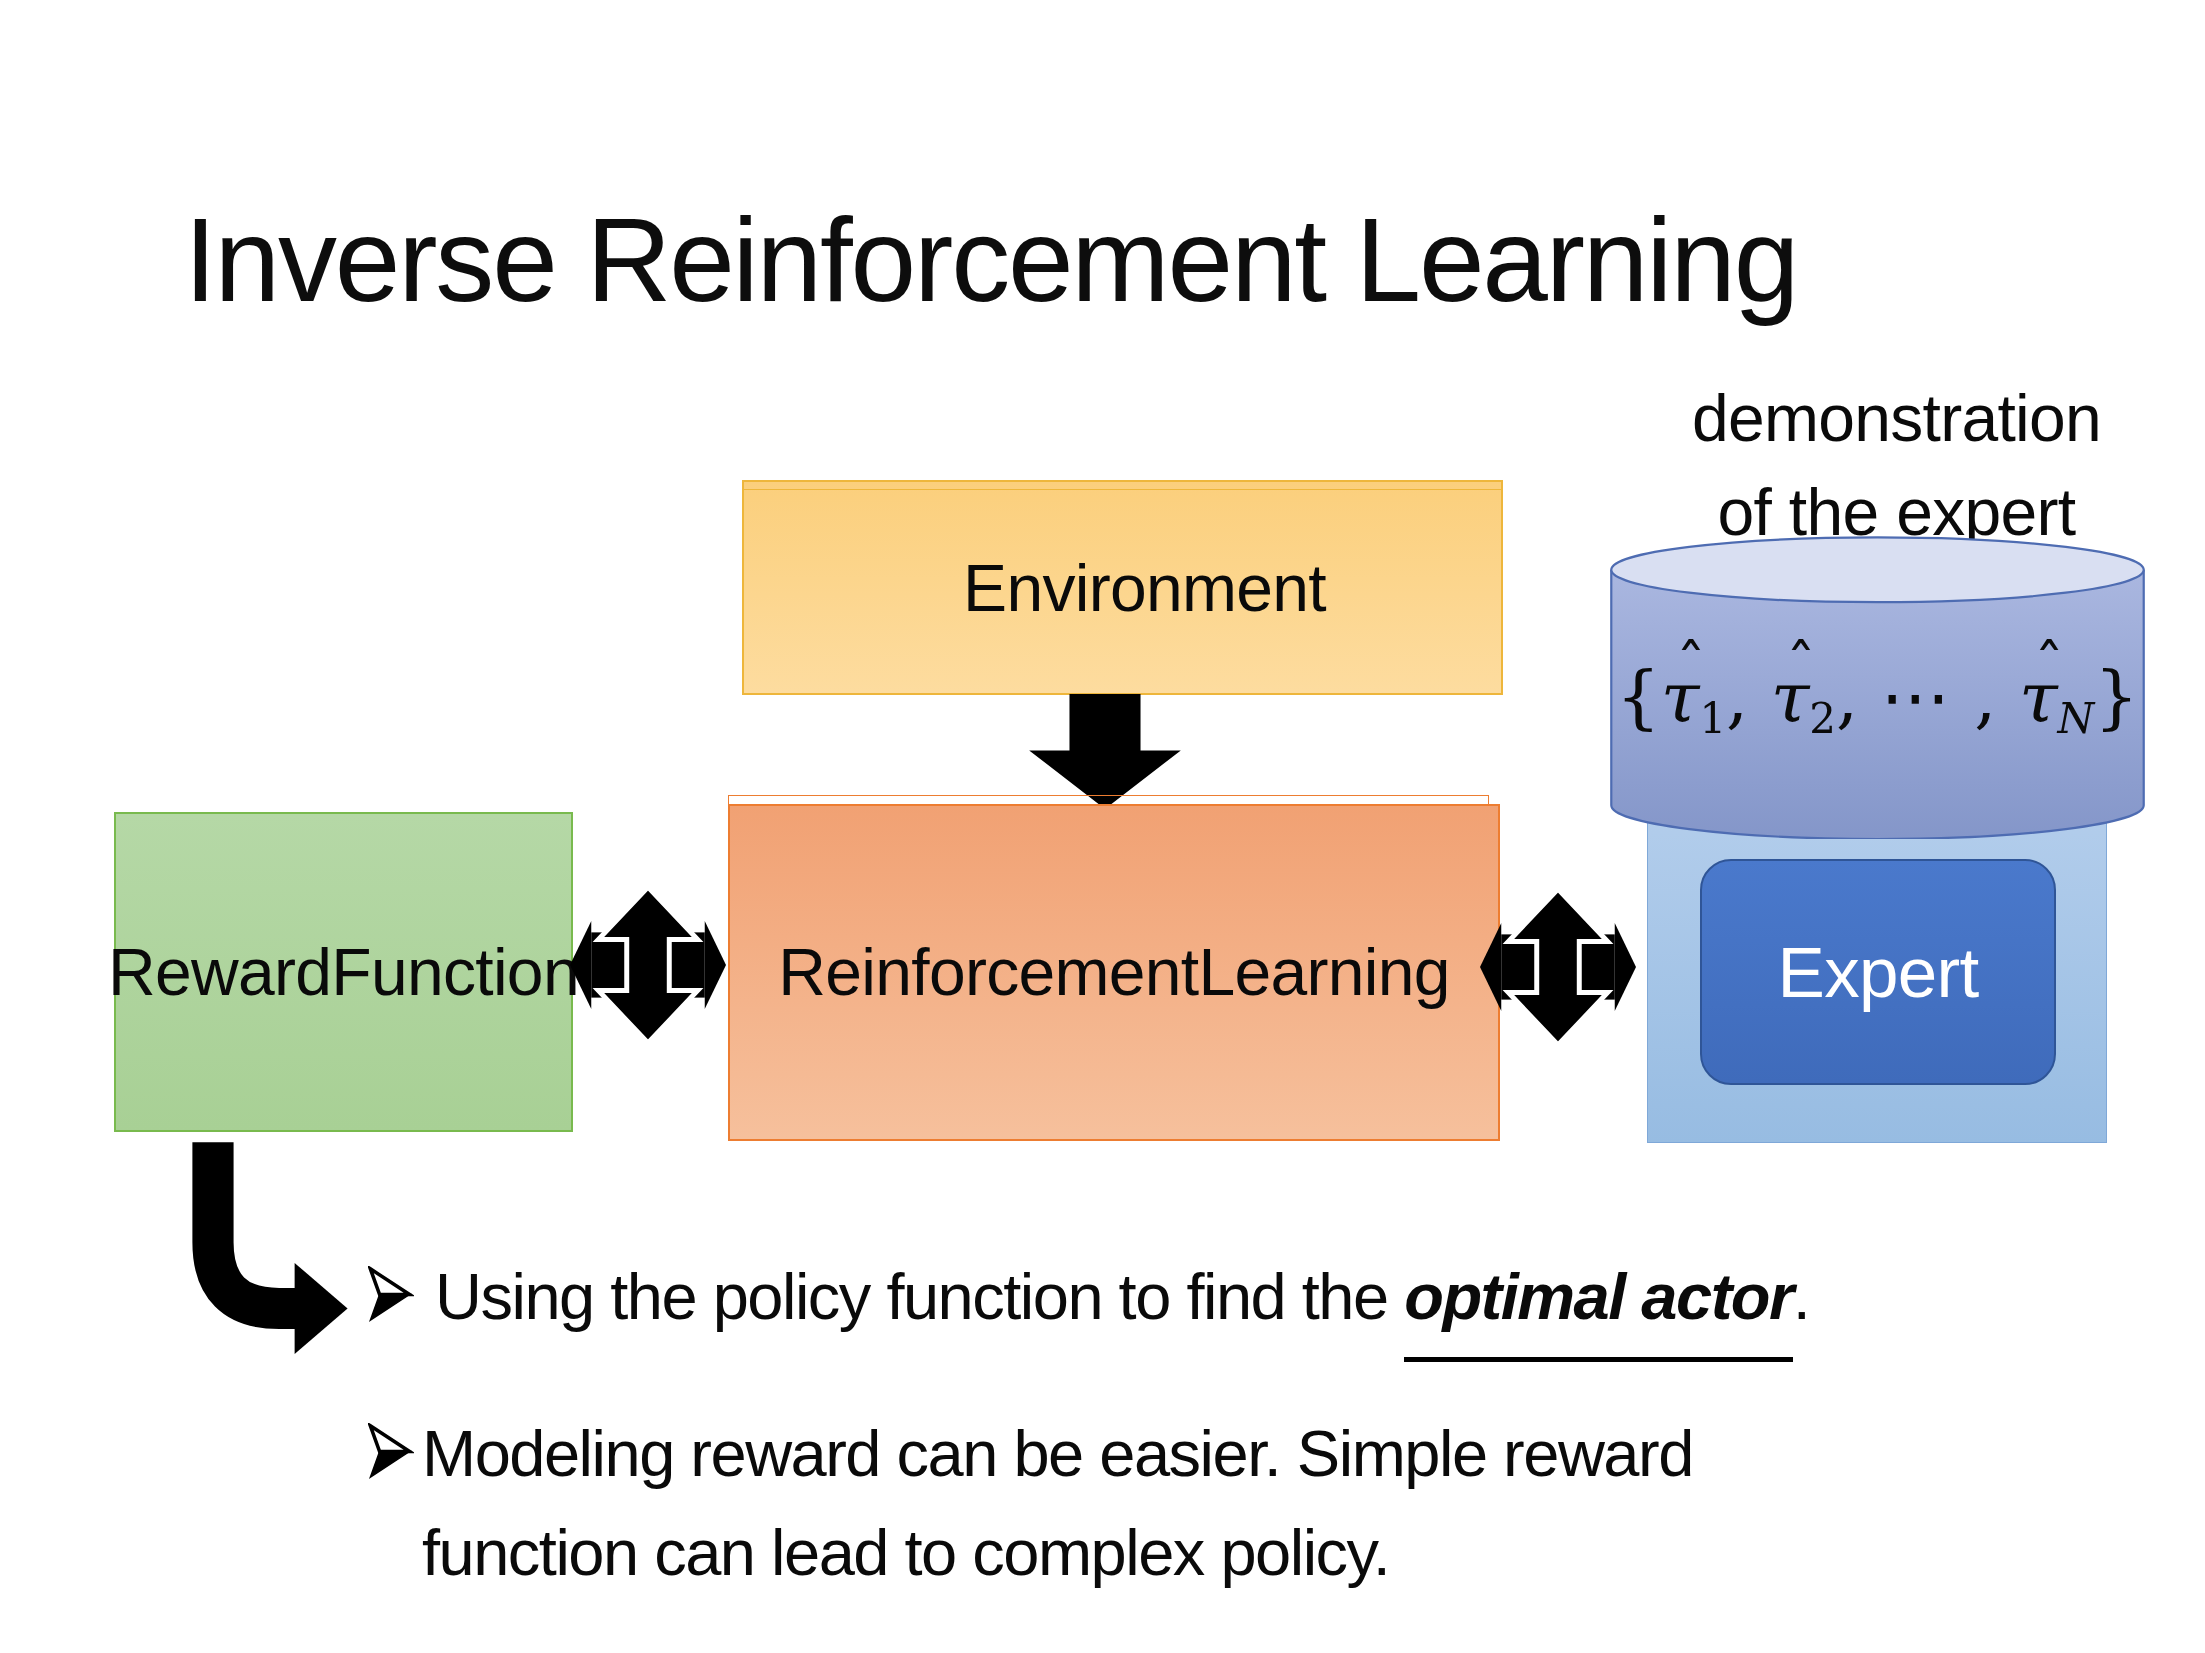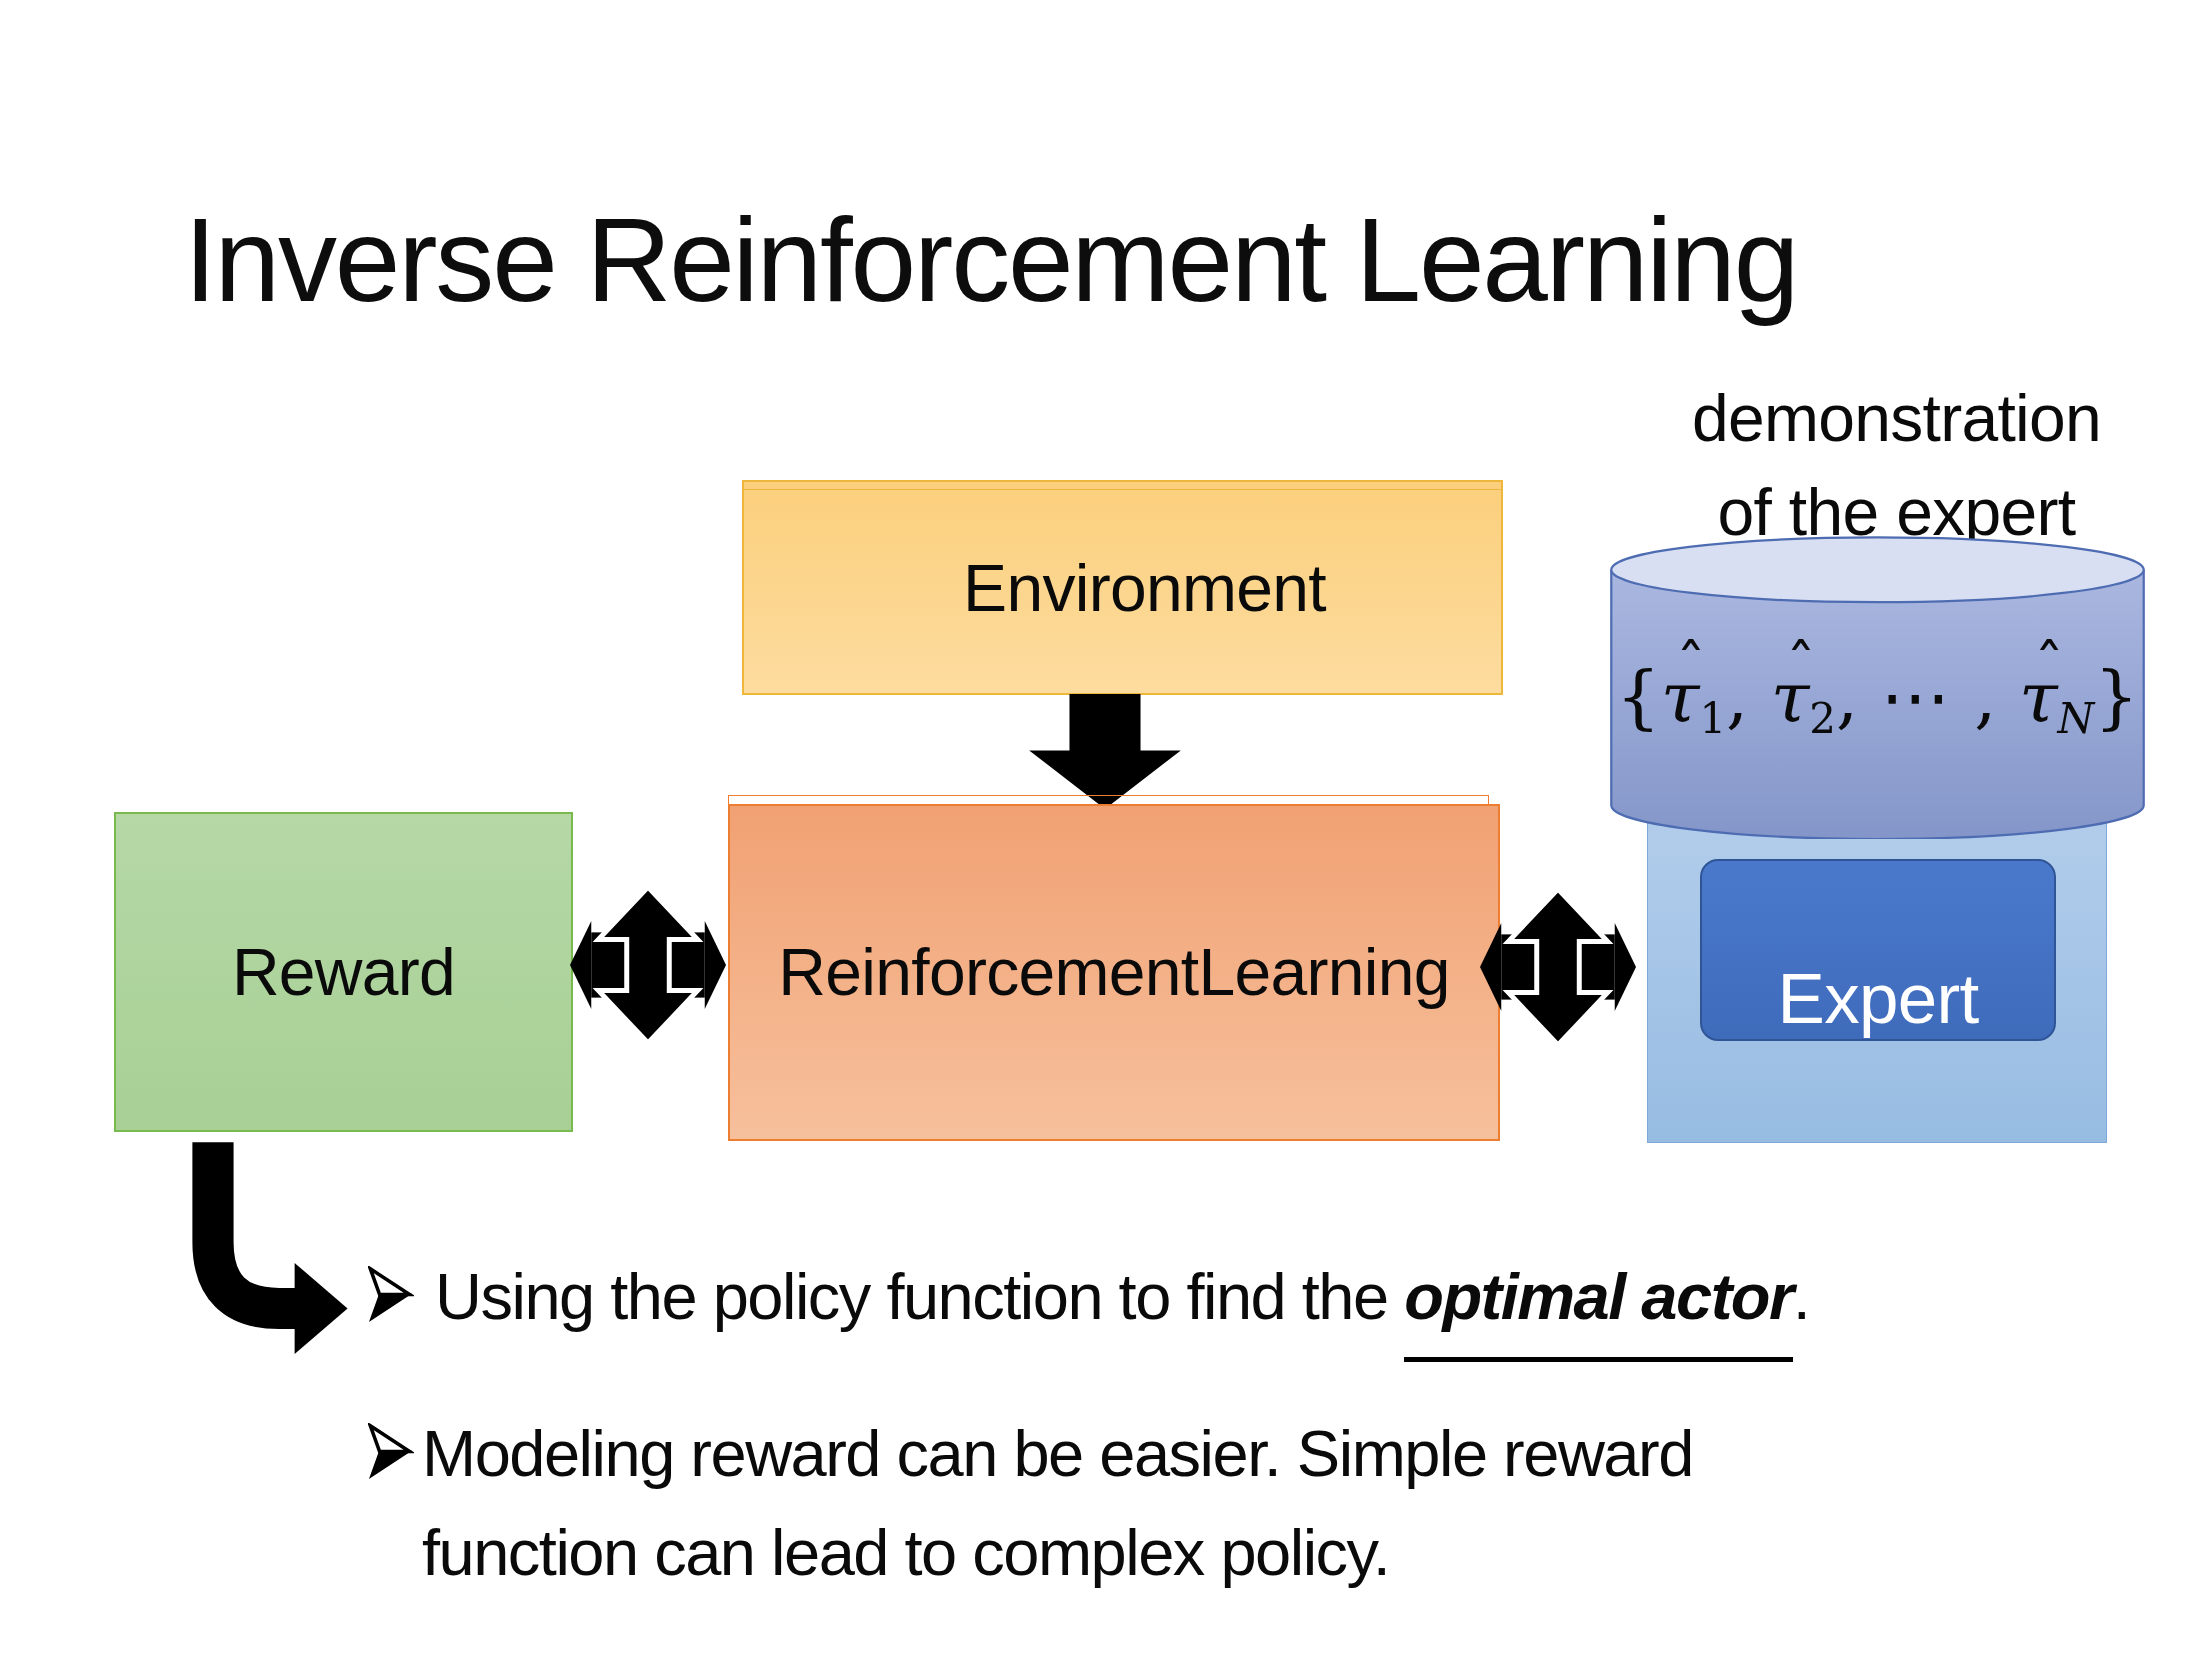--- a/index.html
+++ b/index.html
@@ -52,24 +52,24 @@
     display:flex;align-items:center;justify-content:center;
     font-size:66px;line-height:1.5;letter-spacing:-0.7px;text-align:center;
   }
 
   .expert-panel{
     left:1647px;top:795px;width:460px;height:348px;
     background:linear-gradient(180deg,#B4CEEC 0%,#97BCE2 100%);
     border:1.5px solid #7FA8D8;box-sizing:border-box;
   }
   .expert-box{
-    left:1700px;top:859px;width:356px;height:182px;border-radius:18px;
+    left:1700px;top:859px;width:356px;height:226px;border-radius:31px;
     background:linear-gradient(180deg,#4A79CC 0%,#3F6BBB 100%);
     border:2.2px solid #2F5597;box-sizing:border-box;
-    display:flex;align-items:flex-end;justify-content:center;
+    display:flex;align-items:center;justify-content:center;
     color:#ffffff;font-size:71px;letter-spacing:-0.7px;
   }
 
   
   .cylinder{left:1609px;top:536px;width:537px;height:303px;}
   .formula{
     left:1609px;top:656px;width:537px;text-align:center;
     font-size:70px;font-family:"DejaVu Serif",serif;color:#0a0a0a;
     white-space:nowrap;
   }
@@ -117,20 +117,21 @@
 
   <div class="abs rl-ghost"></div>
 
   <div class="abs rl-box">
     <span>Reinforcement</span>
     <span>Learning</span>
   </div>
 
   <div class="abs reward-box">
     <span>Reward</span>
+    <span>Function</span>
   </div>
 
   <svg class="abs" style="left:570px;top:887px;" width="156" height="156" viewBox="0 0 220 220">
     <rect x="30" y="64" width="160" height="92" fill="#000"></rect>
     <polygon points="30,48 30,172 0,110" fill="#000"></polygon>
     <polygon points="190,48 190,172 220,110" fill="#000"></polygon>
     <polygon points="110,0 180,74 140,74 140,146 180,146 110,220 40,146 80,146 80,74 40,74" fill="#000" stroke="#fff" stroke-width="7"></polygon>
   </svg>
 
   <svg class="abs" style="left:1480px;top:889px;" width="156" height="156" viewBox="0 0 220 220">

